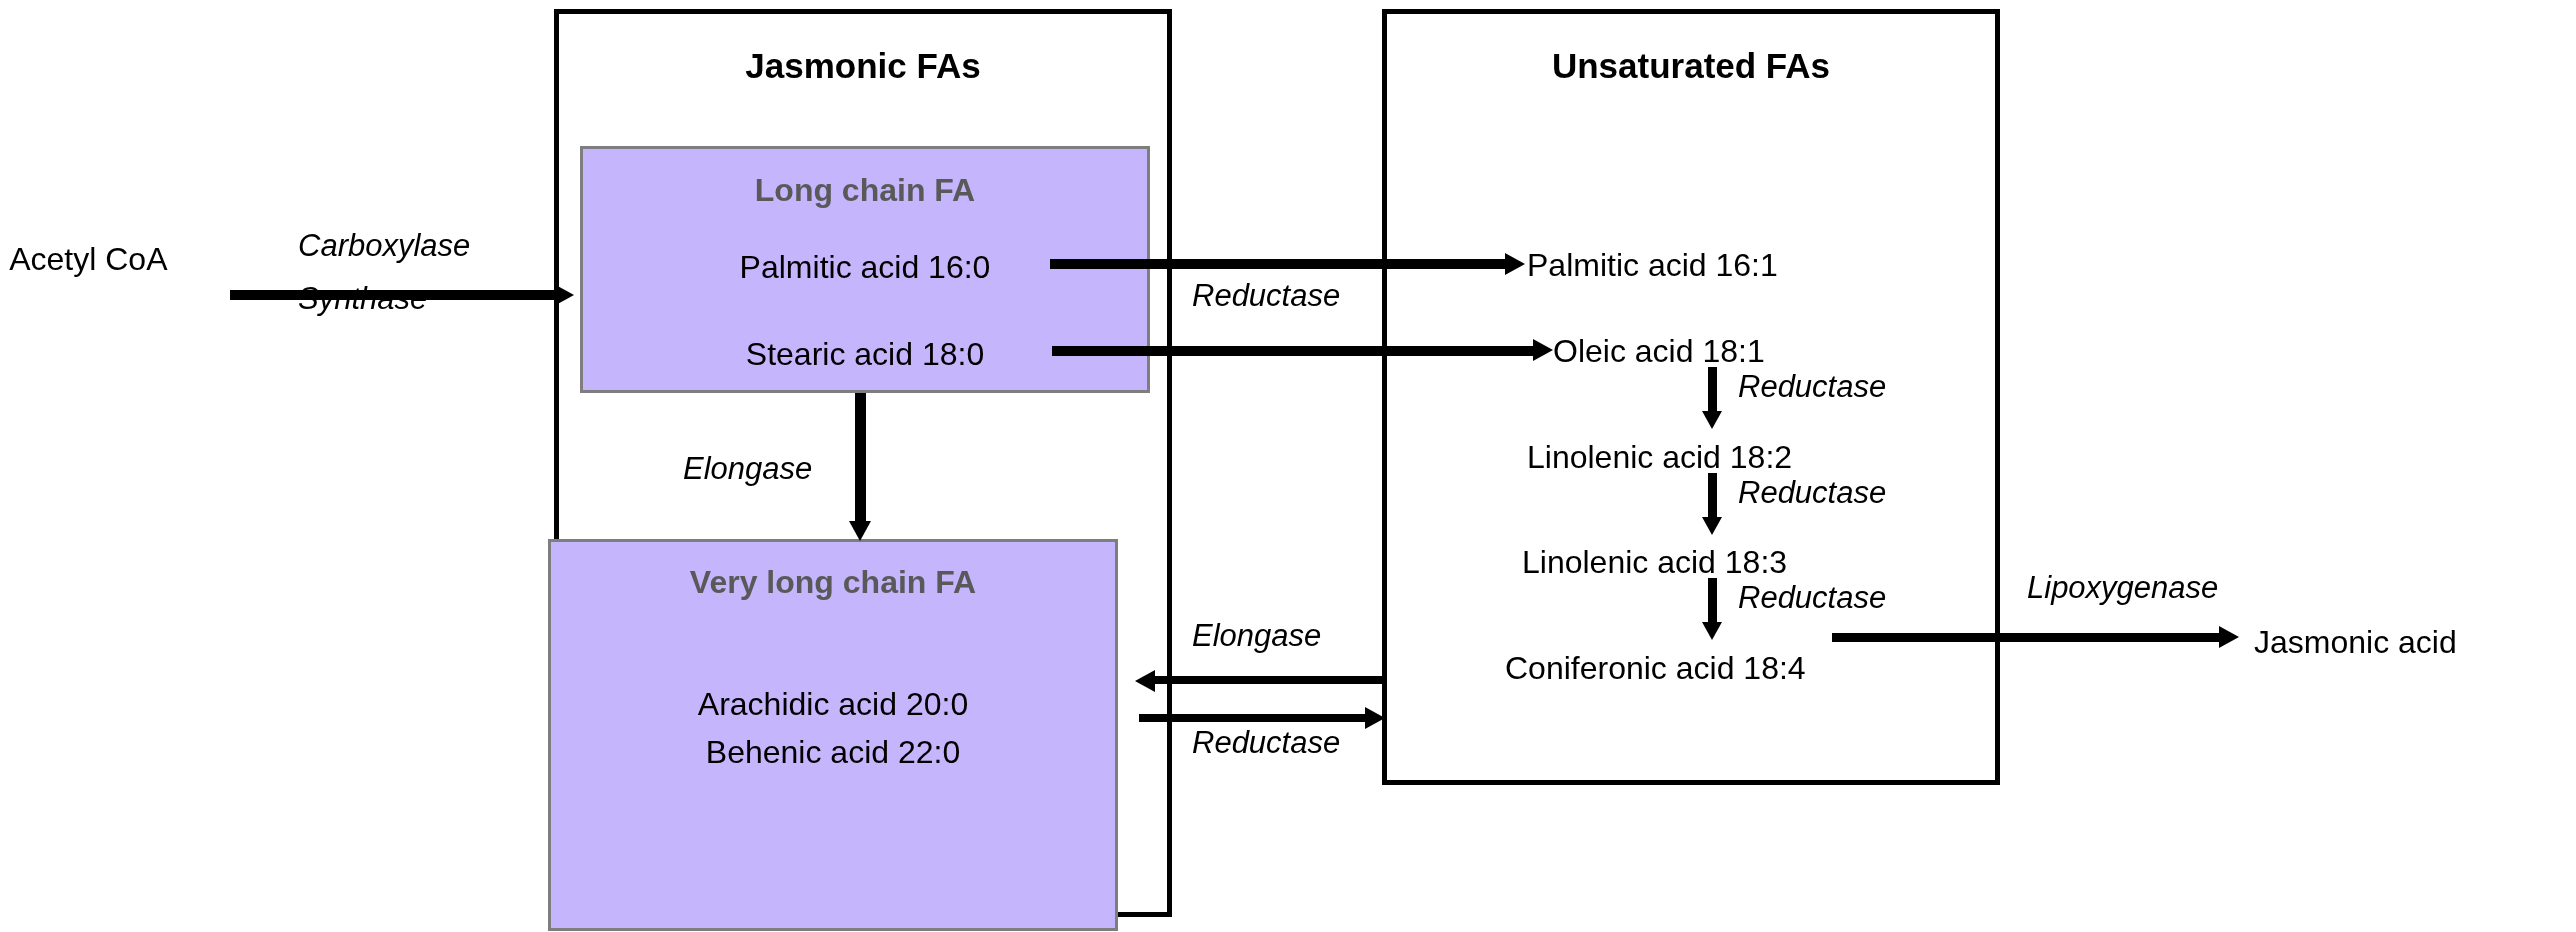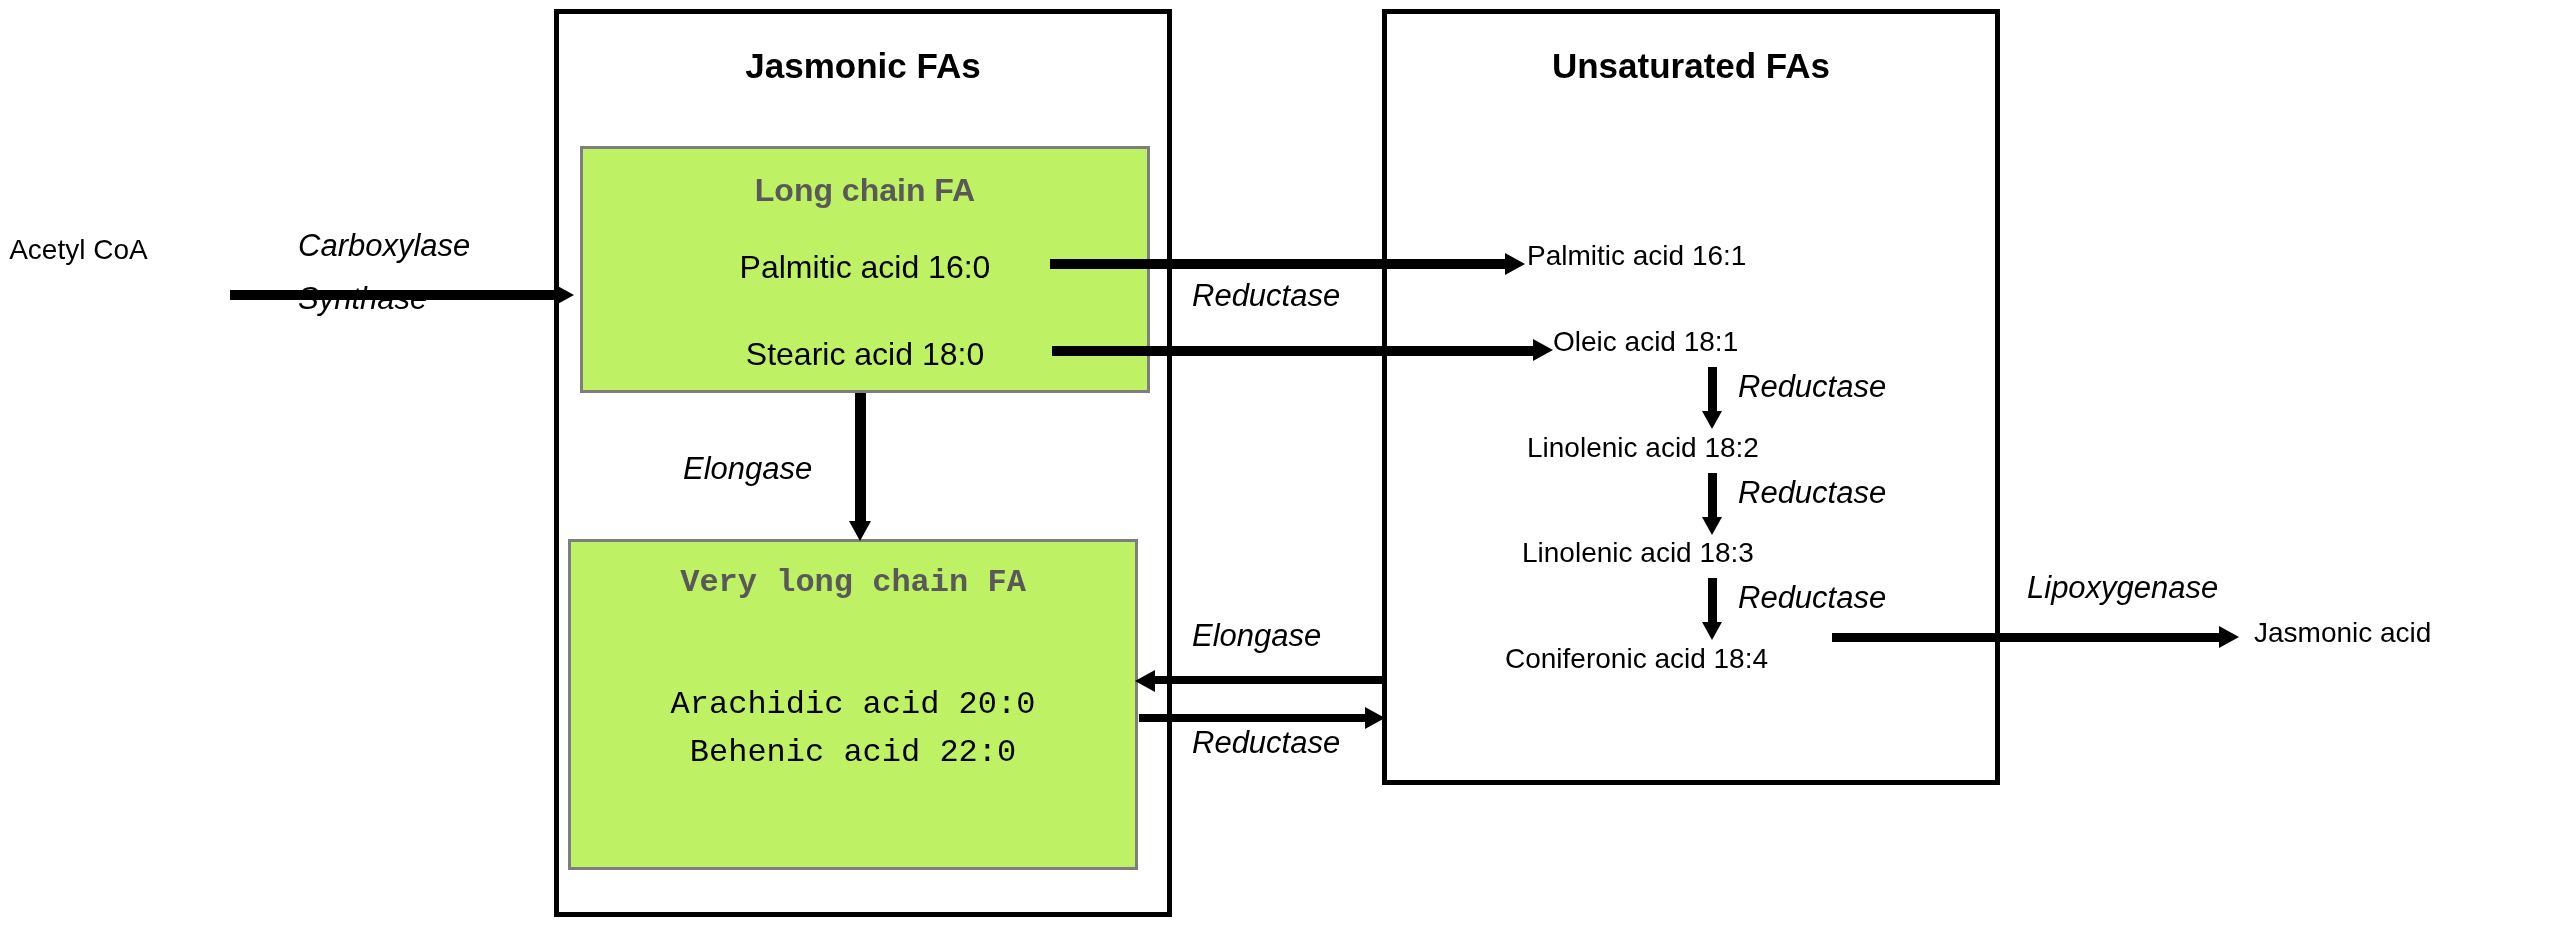--- a/index.html
+++ b/index.html
@@ -24,21 +24,21 @@
     text-align:center;
     font-size:35px;
     font-weight:bold;
     color:#000000;
     letter-spacing:0px;
   }
 
   
   .sub-box{
     position:absolute;
-    background:#bef264;
+    background:#c4b5fd;
     border:3.8px solid #7e7e7e;
     box-sizing:border-box;
   }
   .sub-title{
     position:absolute;
     left:0;right:0;
     text-align:center;
     font-size:32px;
     font-weight:bold;
     color:#595959;
@@ -48,23 +48,24 @@
     left:0;right:0;
     text-align:center;
     font-size:32px;
     color:#000000;
     white-space:nowrap;
   }
 
   
   .node-text{
     position:absolute;
-    font-size:28px;
+    font-size:32px;
     color:#000000;
     white-space:nowrap;
+    margin-top:7px;
   }
 
   
   .enzyme{
     position:absolute;
     font-size:31px;
     font-style:italic;
     color:#000000;
     white-space:nowrap;
   }
@@ -117,21 +118,21 @@
   <div class="group-box" style="left:554px; top:9.2px; width:618px; height:908px;">
     <div class="group-title" style="top:32px;">Jasmonic FAs</div>
   </div>
 
   <div class="sub-box" style="left:580px; top:146px; width:570px; height:247px;">
     <div class="sub-title" style="top:23px;">Long chain FA</div>
     <div class="species-centered" style="top:100px;">Palmitic acid 16:0</div>
     <div class="species-centered" style="top:187px;text-align:center;">Stearic acid 18:0</div>
   </div>
 
-  <div class="sub-box" style="left:568px; top:539px; width:570px; height:331px;font-family:Liberation Mono, monospace;">
+  <div class="sub-box" style="left:548px; top:539px; width:570px; height:392px;">
     <div class="sub-title" style="top:21.5px;">Very long chain FA</div>
     <div class="species-centered" style="top:144px;">Arachidic acid 20:0</div>
     <div class="species-centered" style="top:192px;">Behenic acid 22:0</div>
   </div>
 
   <div class="v-line" style="left:855px; top:393px; width:10.7px; height:131px;"></div>
   <div class="arrow-down" style="left:849px; top:521px;"></div>
   <div class="enzyme" style="left:683px; top:451px;">Elongase</div>
 
   <div class="group-box" style="left:1382px; top:9.2px; width:618px; height:776px;">

